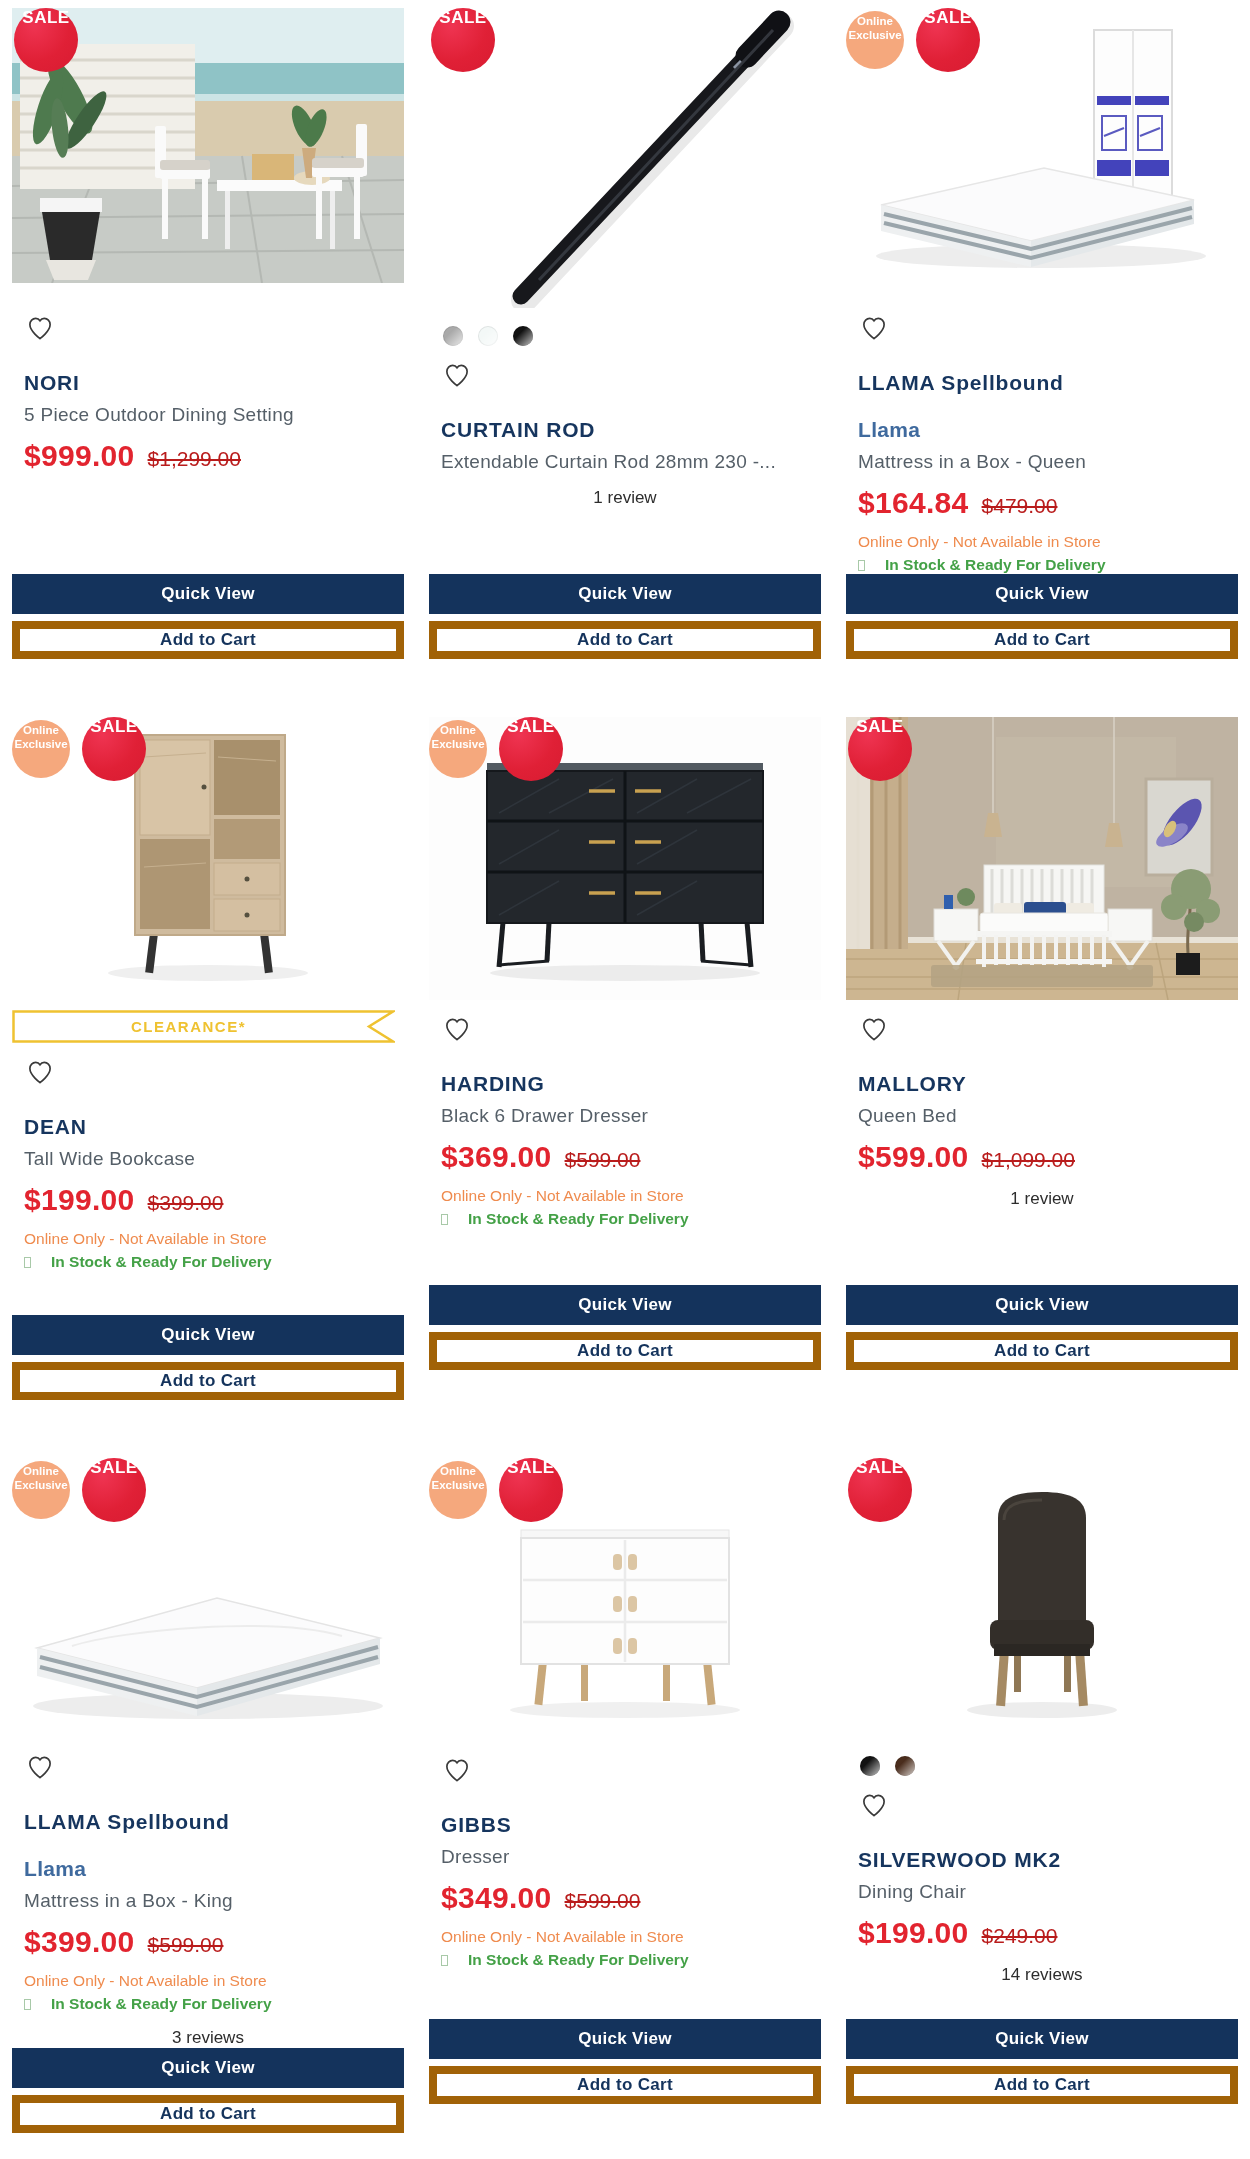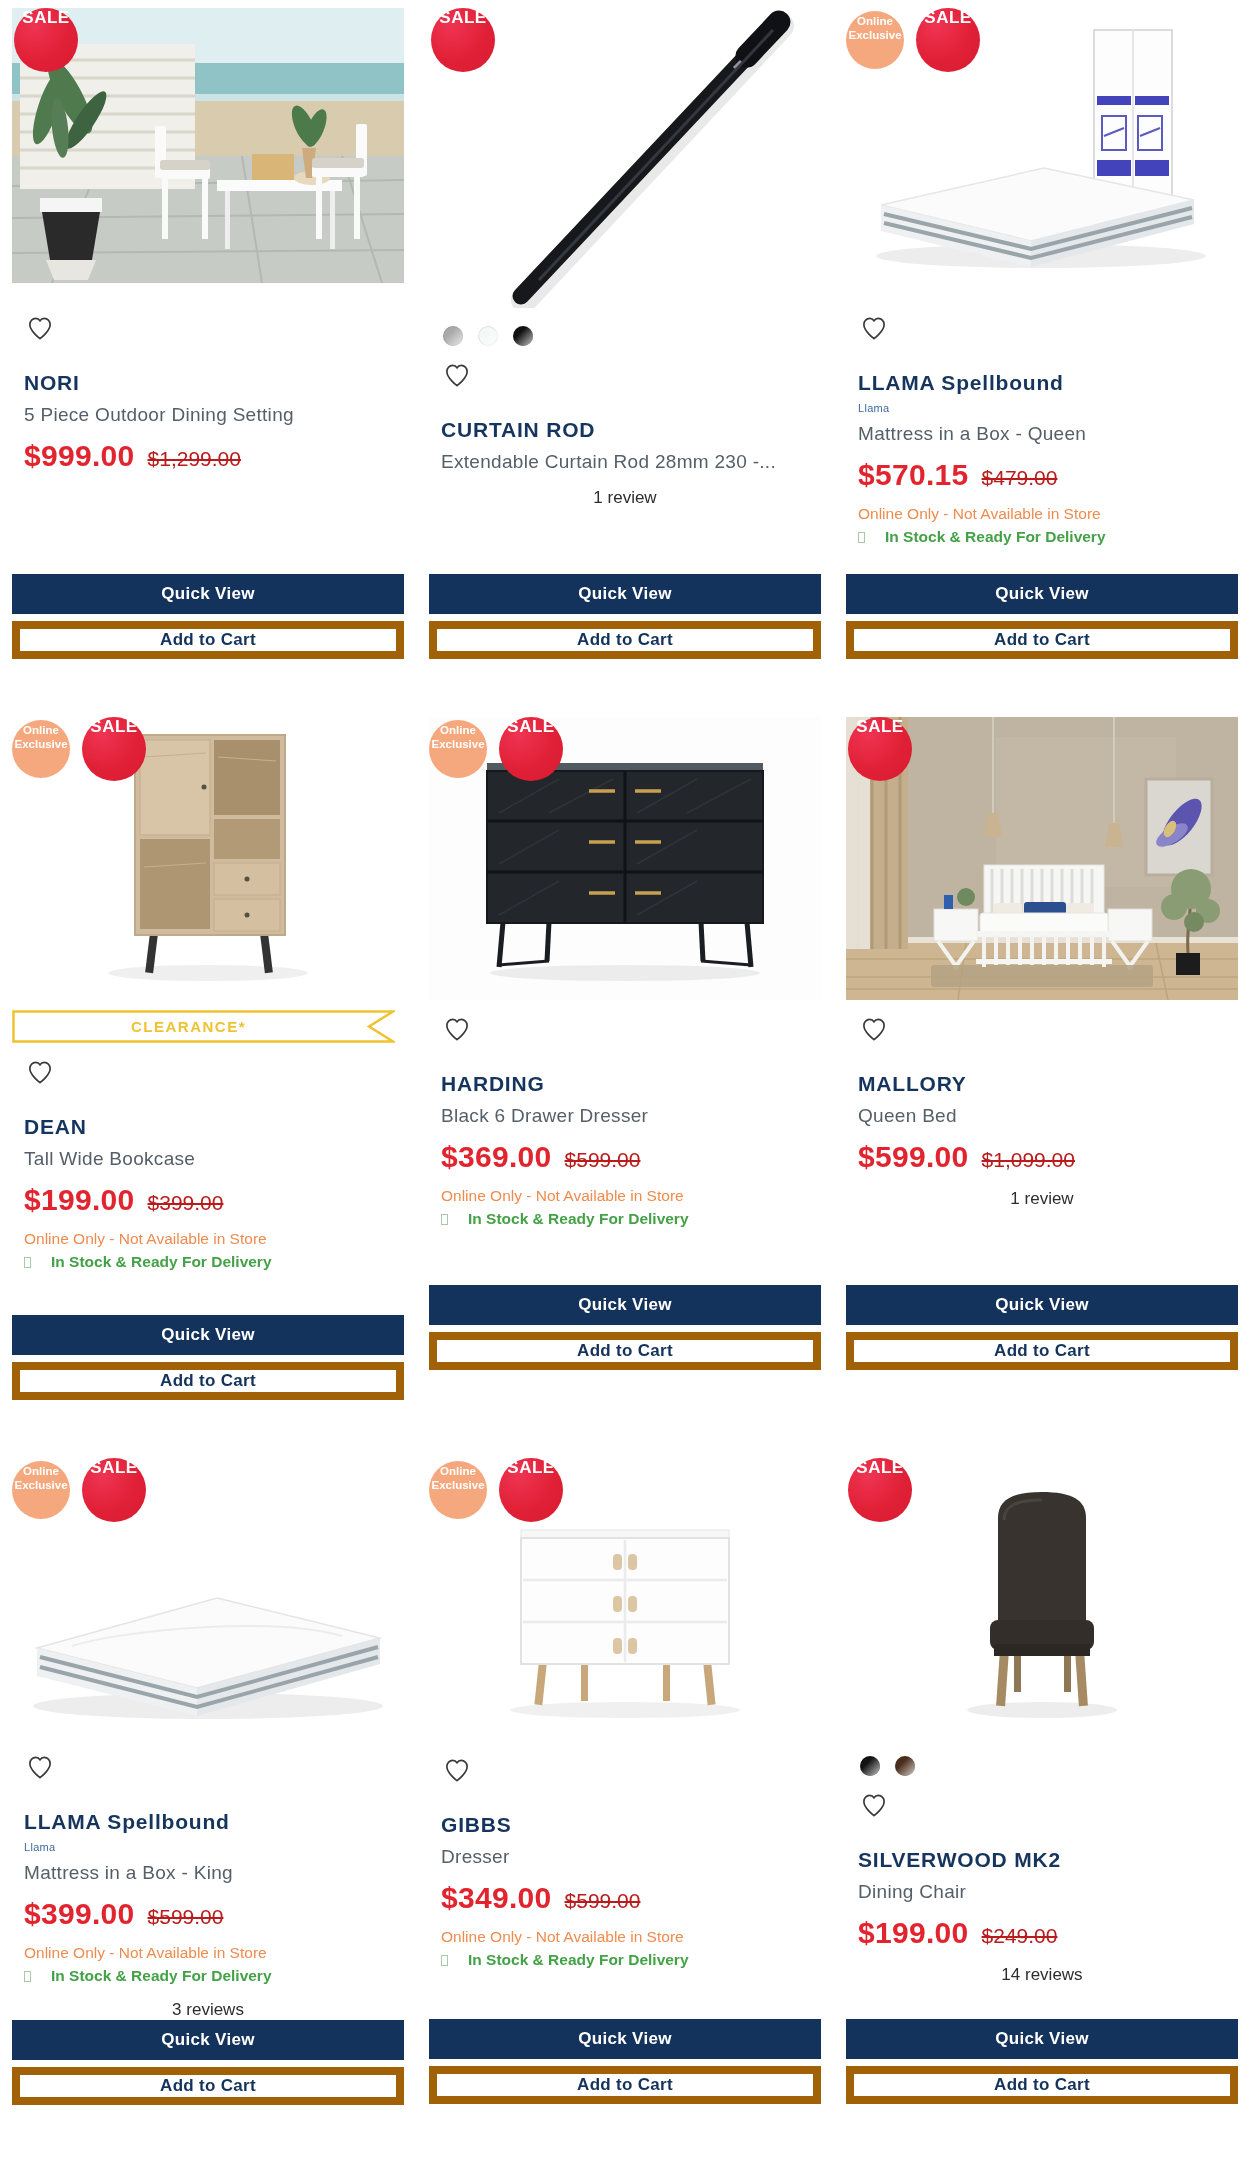--- a/index.html
+++ b/index.html
@@ -31,21 +31,21 @@
             box-shadow:inset 0 0 0 1px rgba(0,0,0,.08); cursor:pointer; }
   .swatch::after { content:""; position:absolute; inset:0; border-radius:50%;
             background:linear-gradient(135deg, rgba(255,255,255,0) 35%, rgba(255,255,255,.65) 90%); }
 
   .heart { margin:16px 0 0 12px; background:none; border:none; padding:0; cursor:pointer;
            width:32px; height:28px; display:block; }
   .card.c1 .heart, .card.c3 .heart { margin-top:32px; }
 
   .title { color:#16355e; font-size:21px; font-weight:bold; letter-spacing:.8px;
            margin:28px 12px 0 12px; cursor:pointer; }
-  .brand { color:#3f6a9e; font-size:11px; font-weight:normal; letter-spacing:.3px; margin:7px 12px 0 12px; }
+  .brand { color:#3f6a9e; font-size:21px; font-weight:bold; letter-spacing:.3px; margin:23px 12px 0 12px; }
   .subtitle { color:#555f68; font-size:19px; letter-spacing:.3px; margin:9px 12px 0 12px; cursor:pointer; }
   .prices { display:flex; align-items:baseline; gap:13px; margin:13px 12px 0 12px; }
   .price { color:#e2242f; font-size:30px; font-weight:bold; letter-spacing:.3px; }
   .was { color:#b91c1c; font-size:21px; text-decoration:line-through;text-align:center; }
   .online-only { color:#ef8b4e; font-size:15.5px; margin:13px 12px 0 12px; }
   .in-stock { color:#44a147; font-size:15.5px; font-weight:bold; margin:5px 12px 0 12px;
               display:flex; align-items:center; gap:20px; }
   .stock-box { width:7px; height:11px; border:1.4px solid #a8c9a8; display:inline-block; flex:none; }
   .reviews { color:#2d2d2d; font-size:17px; text-align:center; margin-top:15px; }
 
@@ -214,21 +214,21 @@
     </div>
     <button class="heart" aria-label="wishlist">
       <svg viewBox="0 0 24 24" width="30" height="27">
           <path d="M12 21 C12 21 3 14.5 3 8.5 C3 5.4 5.4 3 8.2 3 C10 3 11.3 4 12 5.1 C12.7 4 14 3 15.8 3 C18.6 3 21 5.4 21 8.5 C21 14.5 12 21 12 21 Z" fill="none" stroke="#3a3a3a" stroke-width="1.5"></path>
         </svg>
     </button>
     <h3 class="title">LLAMA Spellbound</h3>
     <div class="brand">Llama</div>
     <p class="subtitle">Mattress in a Box - Queen</p>
     <div class="prices">
-      <span class="price">$570.15</span>
+      <span class="price">$164.84</span>
       <span class="was">$479.00</span>
     </div>
     <div class="online-only">Online Only - Not Available in Store</div>
     <div class="in-stock">
       <span class="stock-box"></span>
       <span>In Stock &amp; Ready For Delivery</span>
     </div>
     <div class="actions">
       <button class="btn btn-quick">Quick View</button>
       <button class="btn btn-cart">Add to Cart</button>

